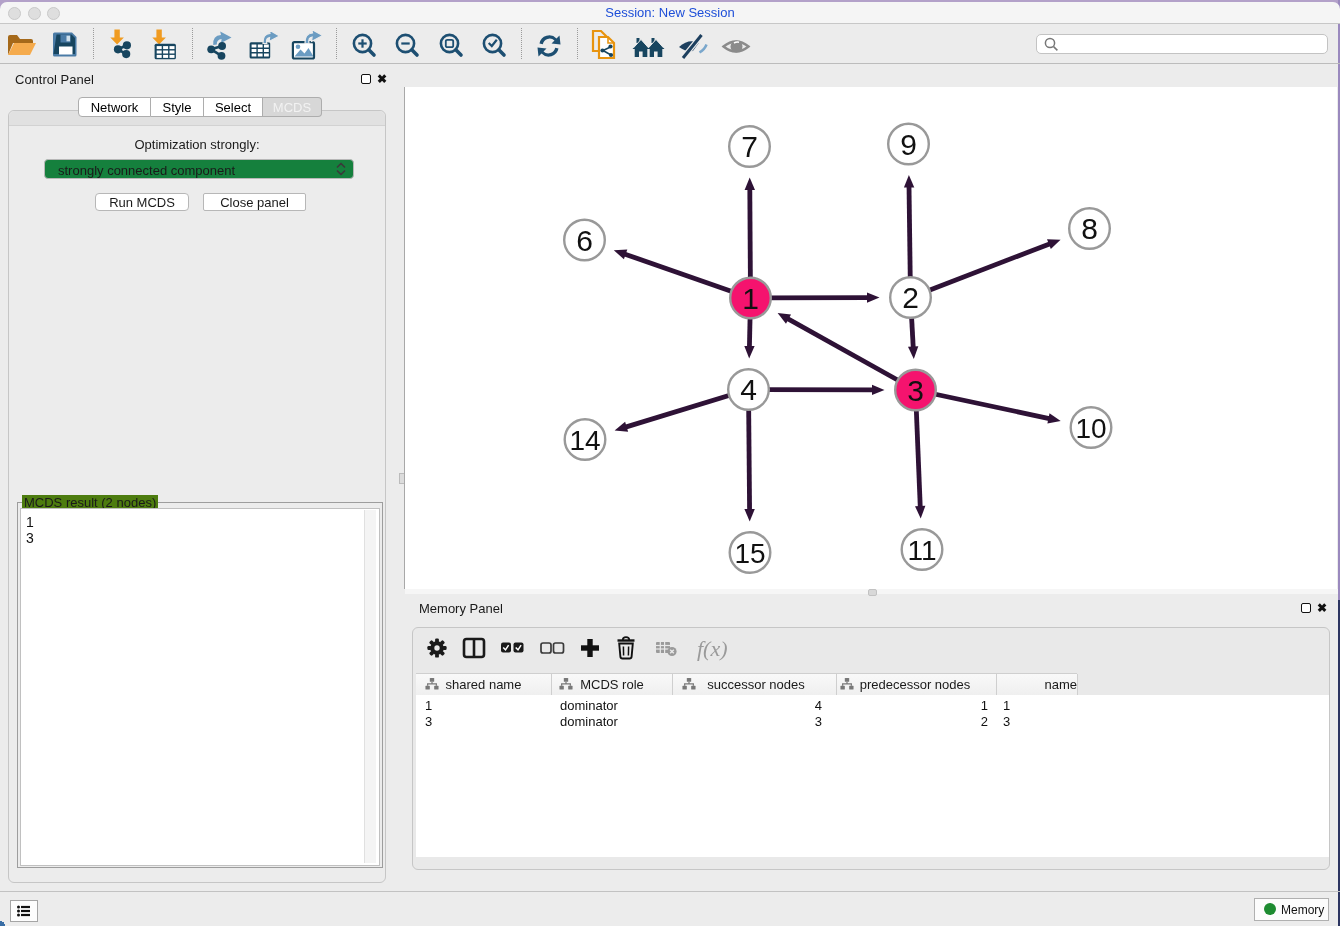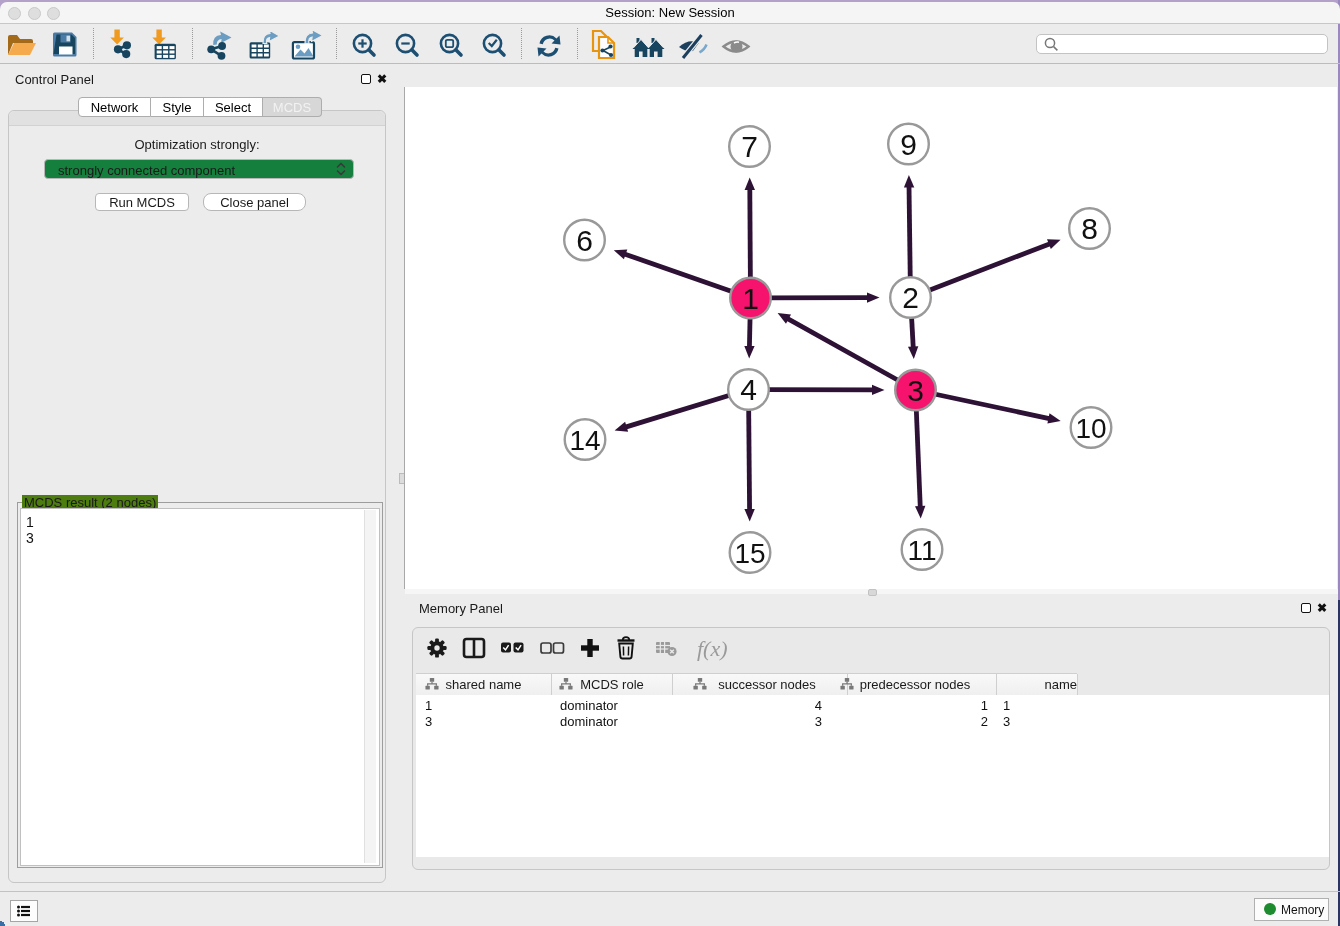--- a/index.html
+++ b/index.html
@@ -10,21 +10,21 @@
 
 <div class="abs" style="left:0;top:0;width:1340px;height:12px;background:#b3a1c9"></div>
 <div class="abs" style="right:0;top:0;width:2px;height:600px;background:#9a89be"></div>
 <div class="abs" style="right:0;top:600px;width:2px;height:326px;background:#2c3561"></div>
 <div class="abs" style="left:0;top:921px;width:6px;height:5px;background:radial-gradient(circle at 0 100%,#3a6ea5 0 5px,transparent 5px);z-index:5"></div>
 
 <div id="titlebar" class="abs" style="left:0;top:1.5px;width:1340px;height:21.5px;background:#f5f5f5;border-radius:7px 7px 0 0;border-bottom:1px solid #c7c7c7">
   <div class="abs" style="left:8px;top:5px;width:11px;height:11px;border-radius:50%;background:#dedede;border:1px solid #c9c9c9"></div>
   <div class="abs" style="left:27.5px;top:5px;width:11px;height:11px;border-radius:50%;background:#dedede;border:1px solid #c9c9c9"></div>
   <div class="abs" style="left:47px;top:5px;width:11px;height:11px;border-radius:50%;background:#dedede;border:1px solid #c9c9c9"></div>
-  <div class="abs" style="left:0;top:3px;width:1340px;text-align:center;font-size:13px;color:#000000">Session: New Session</div>
+  <div class="abs" style="left:0;top:3px;width:1340px;text-align:center;font-size:13px;color:#1d4ed8">Session: New Session</div>
 </div>
 
 <div id="toolbar" class="abs" style="left:0;top:24px;width:1340px;height:39px;border-bottom:1px solid #bcbcbc">
 
   <div class="abs" style="left:93px;top:4px;height:31px;border-left:1px dotted #9a9a9a"></div>
   <div class="abs" style="left:192px;top:4px;height:31px;border-left:1px dotted #9a9a9a"></div>
   <div class="abs" style="left:336px;top:4px;height:31px;border-left:1px dotted #9a9a9a"></div>
   <div class="abs" style="left:521px;top:4px;height:31px;border-left:1px dotted #9a9a9a"></div>
   <div class="abs" style="left:577px;top:4px;height:31px;border-left:1px dotted #9a9a9a"></div>
   <div id="icons">
@@ -205,21 +205,21 @@
   <div class="abs" style="left:8px;top:46px;width:376px;height:771px;background:#ececec;border:1px solid #c6c6c6;border-radius:6px">
     <div style="height:14px;background:#e1e1e1;border-radius:6px 6px 0 0;border-bottom:1px solid #d2d2d2"></div>
     <div class="abs txt13" style="left:0;top:26px;width:100%;text-align:center">Optimization strongly:</div>
     <div class="abs" style="left:35px;top:48px;width:308px;height:18px;background:#15803d;border:1px solid #b7b7b7;border-radius:4px">
       <div class="abs txt13" style="left:13px;top:3px">strongly connected component</div>
       <svg class="abs" style="right:7px;top:2px" width="10" height="14" viewBox="0 0 10 14">
           <path d="M1.5,5 L5,1.5 L8.5,5 M1.5,9 L5,12.5 L8.5,9" stroke="#3a3a3a" stroke-width="1.7" fill="none" stroke-linecap="round" stroke-linejoin="round"></path>
         </svg>
     </div>
     <div class="abs txt13" style="left:86px;top:82px;width:92px;height:15px;background:#fff;border:1px solid #b7b7b7;border-radius:4px;text-align:center;padding-top:1px">Run MCDS</div>
-    <div class="abs txt13" style="left:194px;top:82px;width:101px;height:15px;background:#fff;border:1px solid #b7b7b7;border-radius:8px;text-align:center;padding-top:1px">Close panel</div>
+    <div class="abs txt13" style="left:194px;top:82px;width:101px;height:15px;background:#fff;border:1px solid #b7b7b7;border-radius:2px;text-align:center;padding-top:1px">Close panel</div>
 
     <div class="abs" style="left:8px;top:391px;width:364px;height:364px;border:1px solid #9d9d9d">
       <div class="abs txt13" style="left:4px;top:-8px;background:#4d7c0f;padding:0 2px">MCDS result (2 nodes)</div>
       <div class="abs" style="left:2px;top:5px;width:358px;height:356px;background:#fff;border:1px solid #c0c0c0">
         <div class="abs" style="right:3px;top:1px;width:11px;height:353px;background:#f4f4f4;border-left:1px solid #e0e0e0"></div>
         <div class="abs" style="left:5px;top:5px;font-size:14px;color:#111;line-height:16px">1<br>3</div>
       </div>
     </div>
   </div>
 </div>
@@ -370,21 +370,21 @@
             <rect x="0" y="7.2" width="4" height="3.4" rx="0.5" fill="#787878"></rect>
             <rect x="8" y="7.2" width="4" height="3.4" rx="0.5" fill="#787878"></rect>
             <path d="M6,3.4 L6,5.4 M2,7.2 L2,5.4 L10,5.4 L10,7.2" stroke="#787878" stroke-width="1.1" fill="none"></path>
           </svg>shared name</div>
       <div class="abs" style="left:136px;top:0;width:120px;height:21px;border-right:1px solid #cfcfcf;text-align:center;line-height:21px"><svg class="abs" style="left:7px;top:4px" width="14" height="12" viewBox="0 0 12 11">
             <rect x="4" y="0" width="4" height="3.4" rx="0.5" fill="#787878"></rect>
             <rect x="0" y="7.2" width="4" height="3.4" rx="0.5" fill="#787878"></rect>
             <rect x="8" y="7.2" width="4" height="3.4" rx="0.5" fill="#787878"></rect>
             <path d="M6,3.4 L6,5.4 M2,7.2 L2,5.4 L10,5.4 L10,7.2" stroke="#787878" stroke-width="1.1" fill="none"></path>
           </svg>MCDS role</div>
-      <div class="abs" style="left:271px;top:0;width:160px;height:21px;border-right:1px solid #cfcfcf;text-align:center;line-height:21px"><svg class="abs" style="left:6px;top:4px" width="14" height="12" viewBox="0 0 12 11">
+      <div class="abs" style="left:260px;top:0;width:160px;height:21px;border-right:1px solid #cfcfcf;text-align:center;line-height:21px"><svg class="abs" style="left:6px;top:4px" width="14" height="12" viewBox="0 0 12 11">
             <rect x="4" y="0" width="4" height="3.4" rx="0.5" fill="#787878"></rect>
             <rect x="0" y="7.2" width="4" height="3.4" rx="0.5" fill="#787878"></rect>
             <rect x="8" y="7.2" width="4" height="3.4" rx="0.5" fill="#787878"></rect>
             <path d="M6,3.4 L6,5.4 M2,7.2 L2,5.4 L10,5.4 L10,7.2" stroke="#787878" stroke-width="1.1" fill="none"></path>
           </svg>successor nodes</div>
       <div class="abs" style="left:418px;top:0;width:162px;height:21px;border-right:1px solid #cfcfcf;text-align:center;line-height:21px"><svg class="abs" style="left:6px;top:4px" width="14" height="12" viewBox="0 0 12 11">
             <rect x="4" y="0" width="4" height="3.4" rx="0.5" fill="#787878"></rect>
             <rect x="0" y="7.2" width="4" height="3.4" rx="0.5" fill="#787878"></rect>
             <rect x="8" y="7.2" width="4" height="3.4" rx="0.5" fill="#787878"></rect>
             <path d="M6,3.4 L6,5.4 M2,7.2 L2,5.4 L10,5.4 L10,7.2" stroke="#787878" stroke-width="1.1" fill="none"></path>

